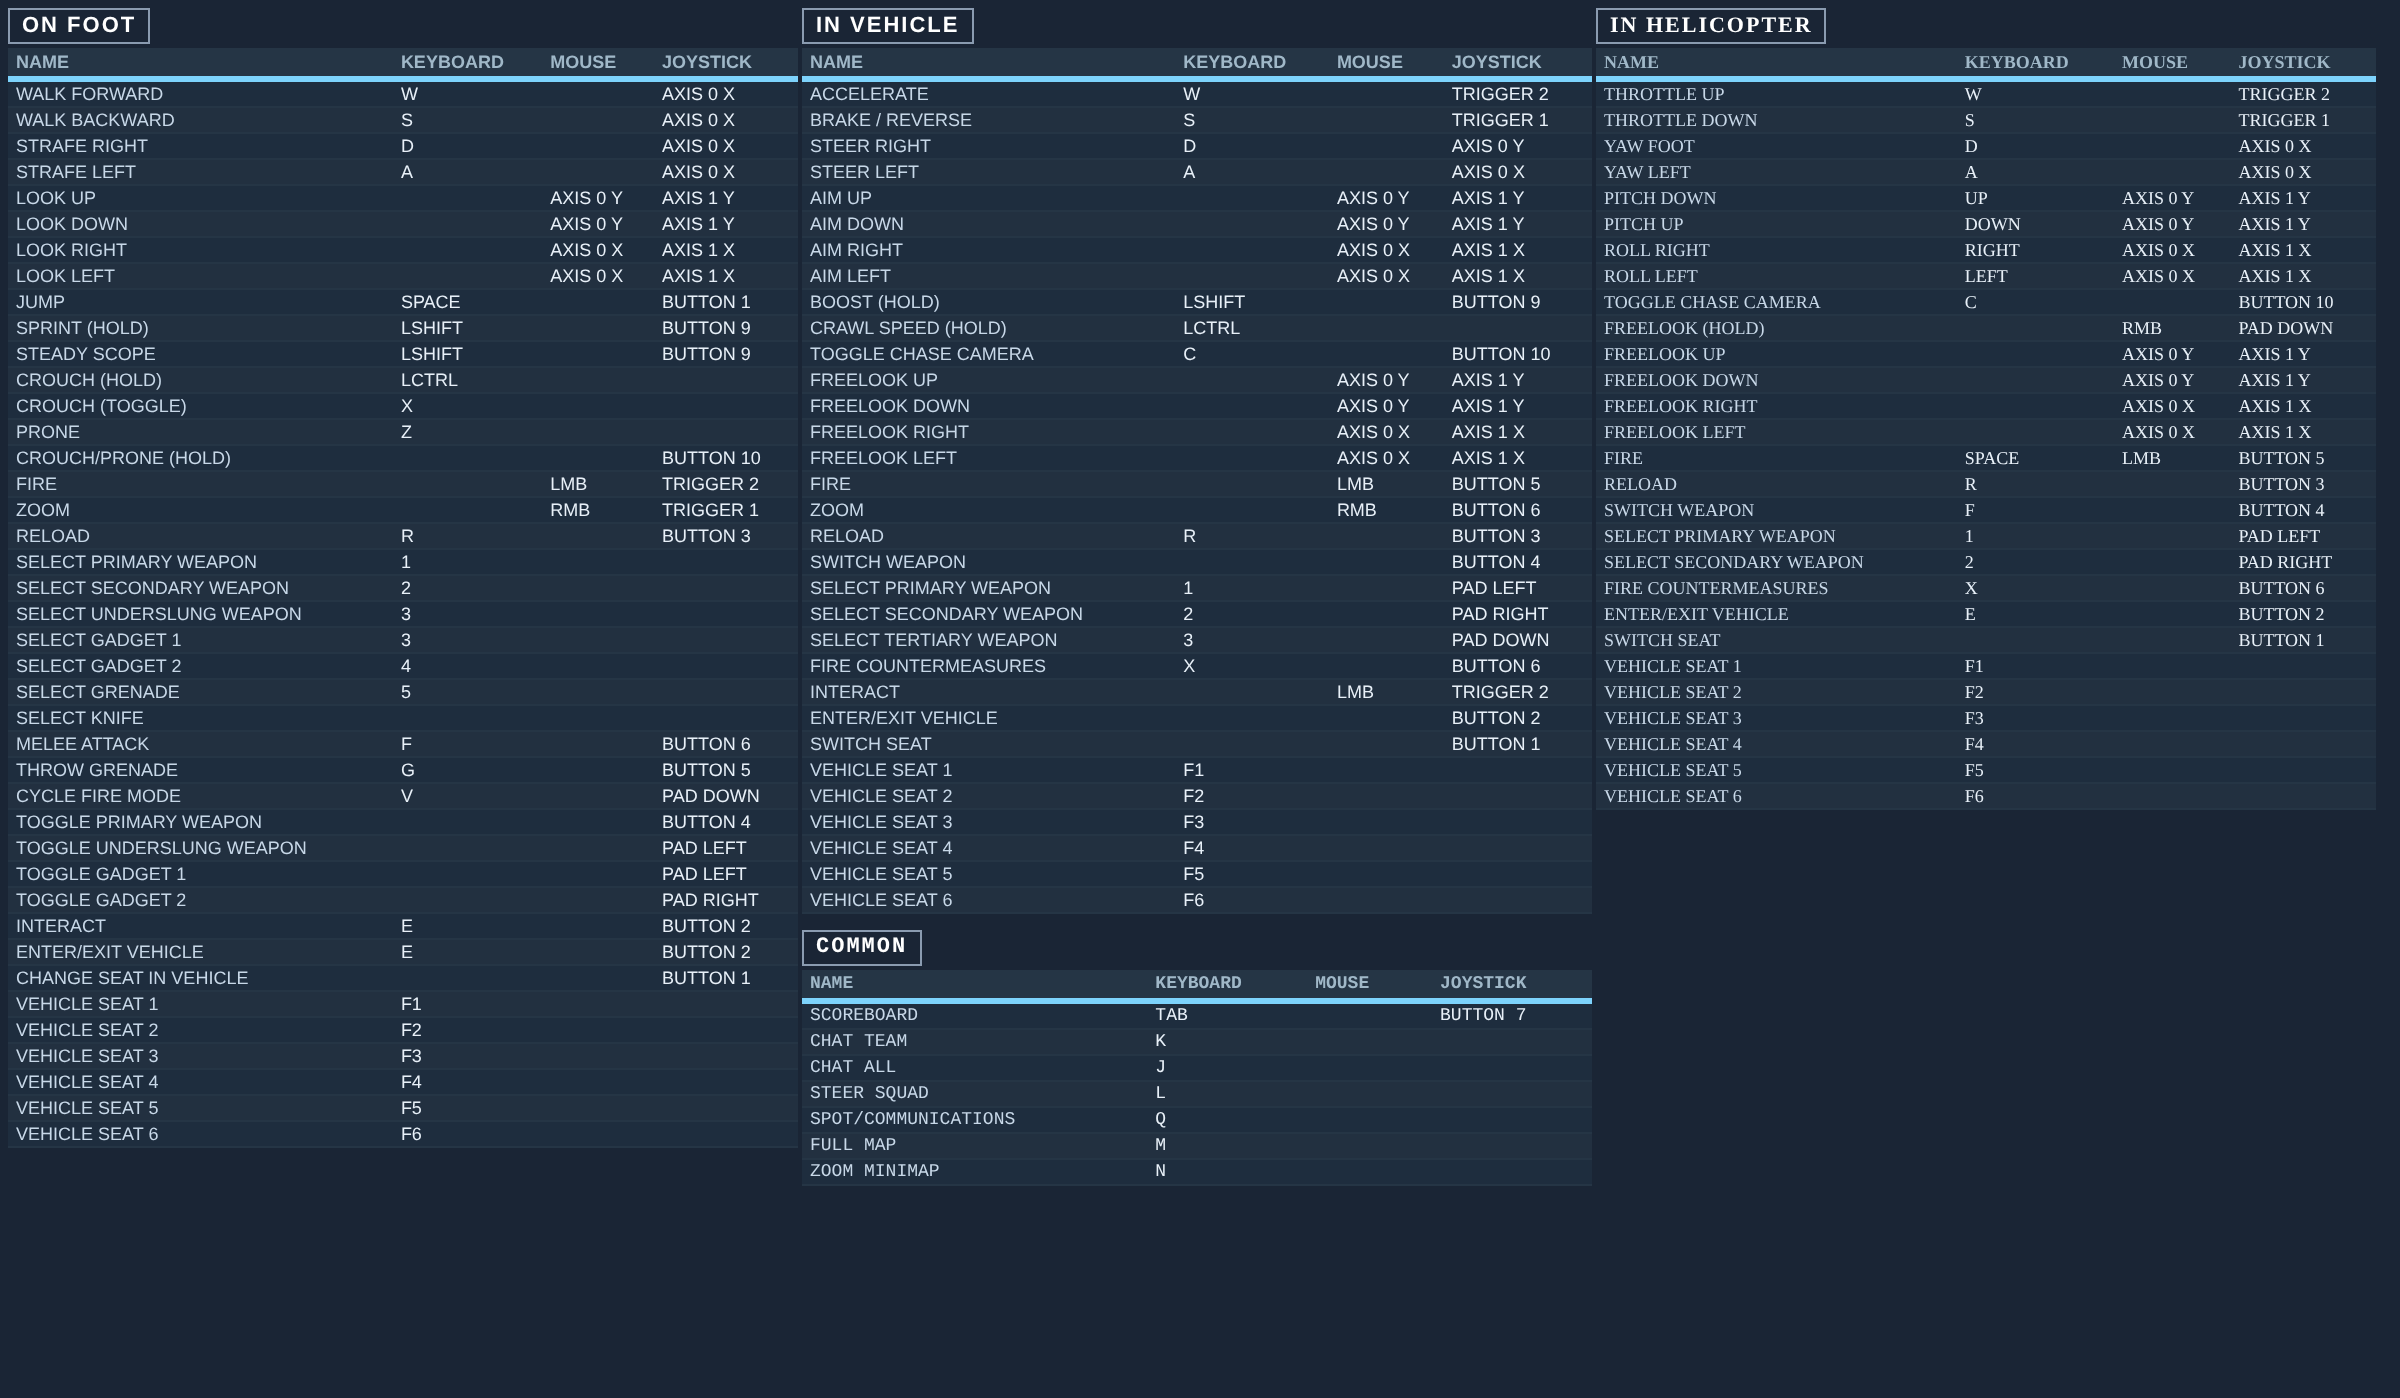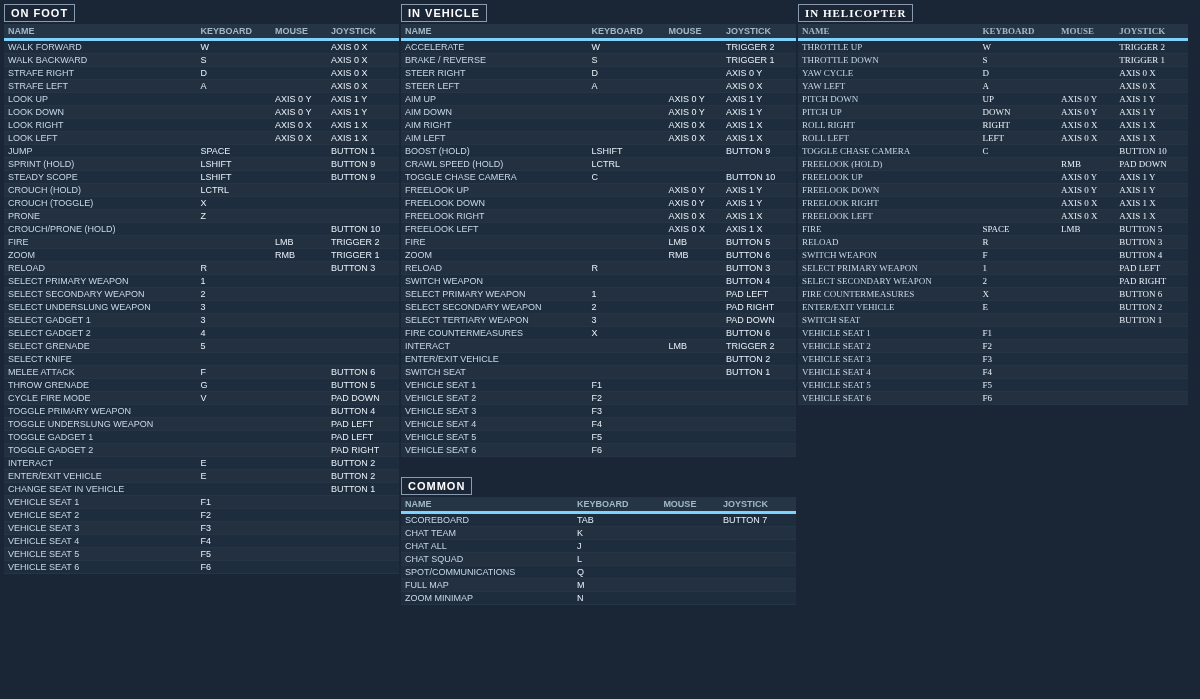--- a/index.html
+++ b/index.html
@@ -60,21 +60,22 @@
     td.name-col {
       color: #c8d8e8;
       font-weight: normal;
       min-width: 80px;
     }
     td.key-col {
       color: #e8f0f8;
       min-width: 40px;
     }
     .middle-bottom {
-      margin-top: 20px;
+      margin-top: 8px;
+      font-family: Liberation Mono, monospace;
     }
     .col-left { width: 395px; }
     .col-mid { width: 395px; }
     .col-right { width: 390px; font-family: Liberation Serif, serif; }
   </style>
 </head>
 <body>
 
 <div class="page-container">
 
@@ -570,21 +571,21 @@
               <td class="key-col"></td>
               <td class="key-col"></td>
             </tr>
             <tr>
               <td class="name-col">CHAT ALL</td>
               <td class="key-col">J</td>
               <td class="key-col"></td>
               <td class="key-col"></td>
             </tr>
             <tr>
-              <td class="name-col">CHAT SQUAD</td>
+              <td class="name-col">STEER SQUAD</td>
               <td class="key-col">L</td>
               <td class="key-col"></td>
               <td class="key-col"></td>
             </tr>
             <tr>
               <td class="name-col">SPOT/COMMUNICATIONS</td>
               <td class="key-col">Q</td>
               <td class="key-col"></td>
               <td class="key-col"></td>
             </tr>
@@ -623,21 +624,21 @@
             <td class="key-col"></td>
             <td class="key-col">TRIGGER 2</td>
           </tr>
           <tr>
             <td class="name-col">THROTTLE DOWN</td>
             <td class="key-col">S</td>
             <td class="key-col"></td>
             <td class="key-col">TRIGGER 1</td>
           </tr>
           <tr>
-            <td class="name-col">YAW CYCLE</td>
+            <td class="name-col">YAW FOOT</td>
             <td class="key-col">D</td>
             <td class="key-col"></td>
             <td class="key-col">AXIS 0 X</td>
           </tr>
           <tr>
             <td class="name-col">YAW LEFT</td>
             <td class="key-col">A</td>
             <td class="key-col"></td>
             <td class="key-col">AXIS 0 X</td>
           </tr>

